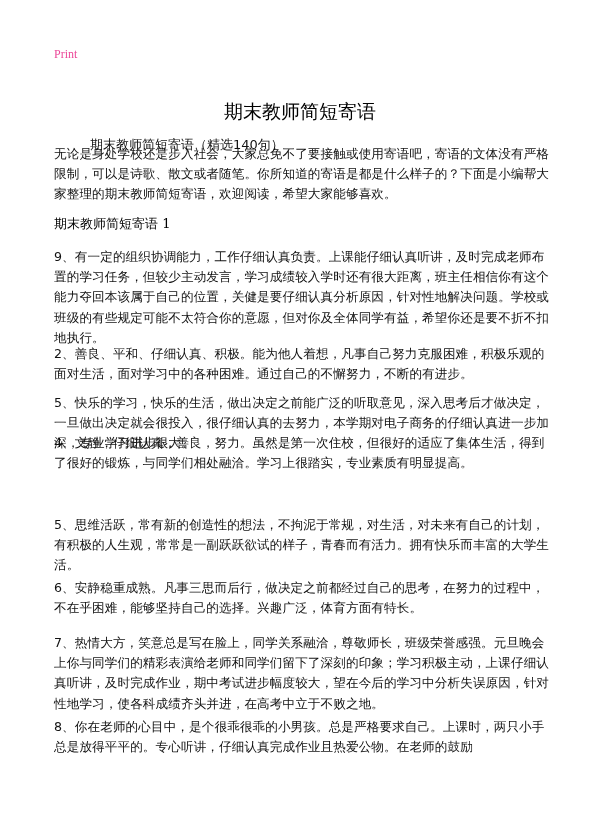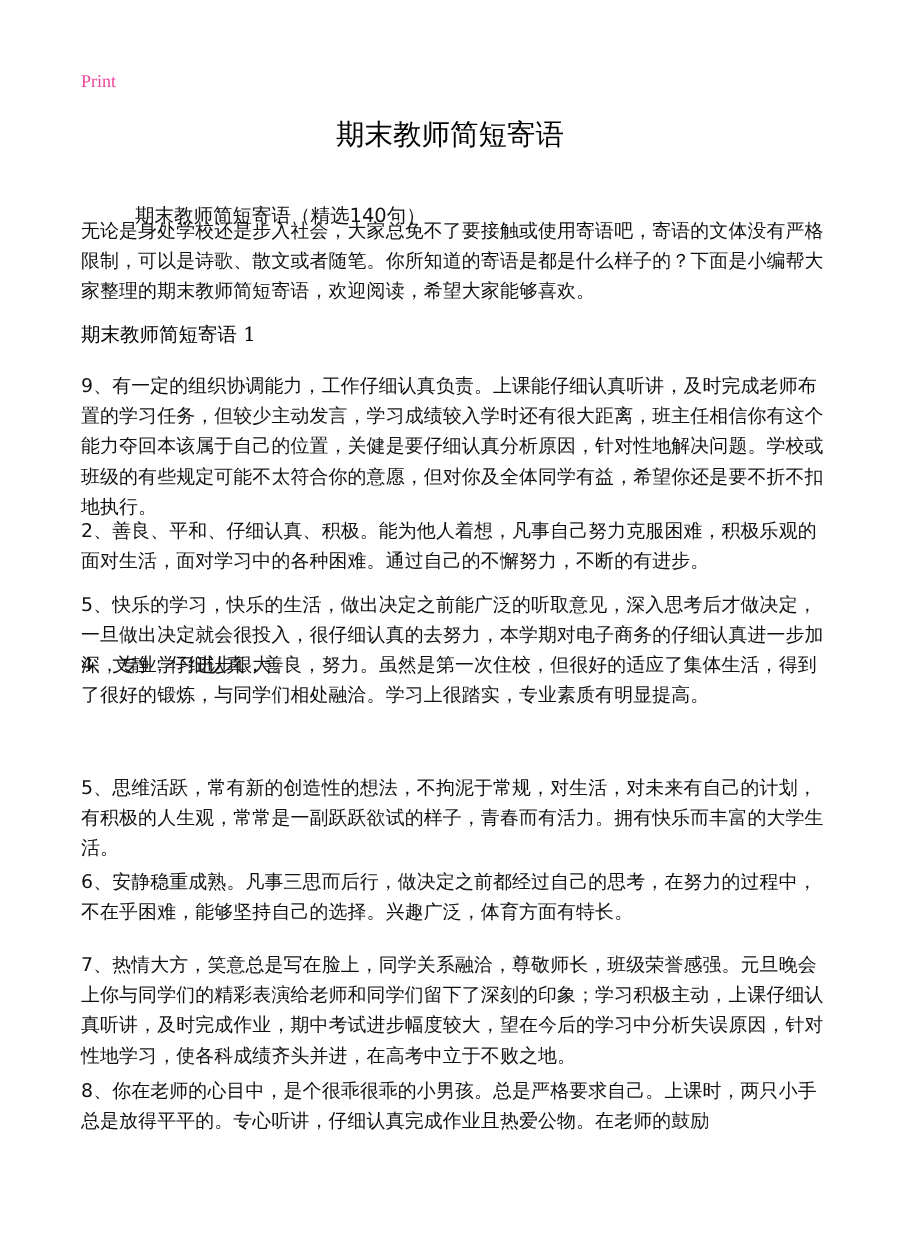--- a/index.html
+++ b/index.html
@@ -1,18 +1,18 @@
 <!DOCTYPE html>
 <html><head>
 <meta charset="utf-8">
 <style>
   html, body { margin: 0; padding: 0; background: #ffffff; }
   body { width: 600px; height: 828px; overflow: hidden; position: relative; color: #111; }
   .print-label { position: absolute; left: 54px; top: 47px; font-family: "Liberation Serif", serif; font-size: 12px; color: #ec4899; }
-  .title { position: absolute; left: 0; width: 600px; top: 78px; text-align: center; font-family: "DejaVu Sans", sans-serif; font-size: 19px; font-weight: normal; color: #000; margin: 0; line-height: 24px; }
+  .title { position: absolute; left: 0; width: 600px; top: 99px; text-align: center; font-family: "DejaVu Sans", sans-serif; font-size: 19px; font-weight: normal; color: #000; margin: 0; line-height: 24px; }
   .subtitle { position: absolute; left: 54px; top: 136px; font-family: "DejaVu Sans", sans-serif; font-size: 13px; color: #111; line-height: 18px; margin-left: 36px; }
   .para { position: absolute; left: 54px; width: 500px; font-family: "DejaVu Sans", sans-serif; font-size: 12.6px; line-height: 20.2px; color: #111; margin: 0; letter-spacing: 0.1px; }
   .section-heading { position: absolute; left: 54px; top: 215px; font-family: "DejaVu Serif", serif; font-size: 13px; font-weight: normal; color: #000; line-height: 18px; }
 </style>
 </head>
 <body>
 
 <div class="print-label">Print</div>
 
 <h1 class="title">期末教师简短寄语</h1>

